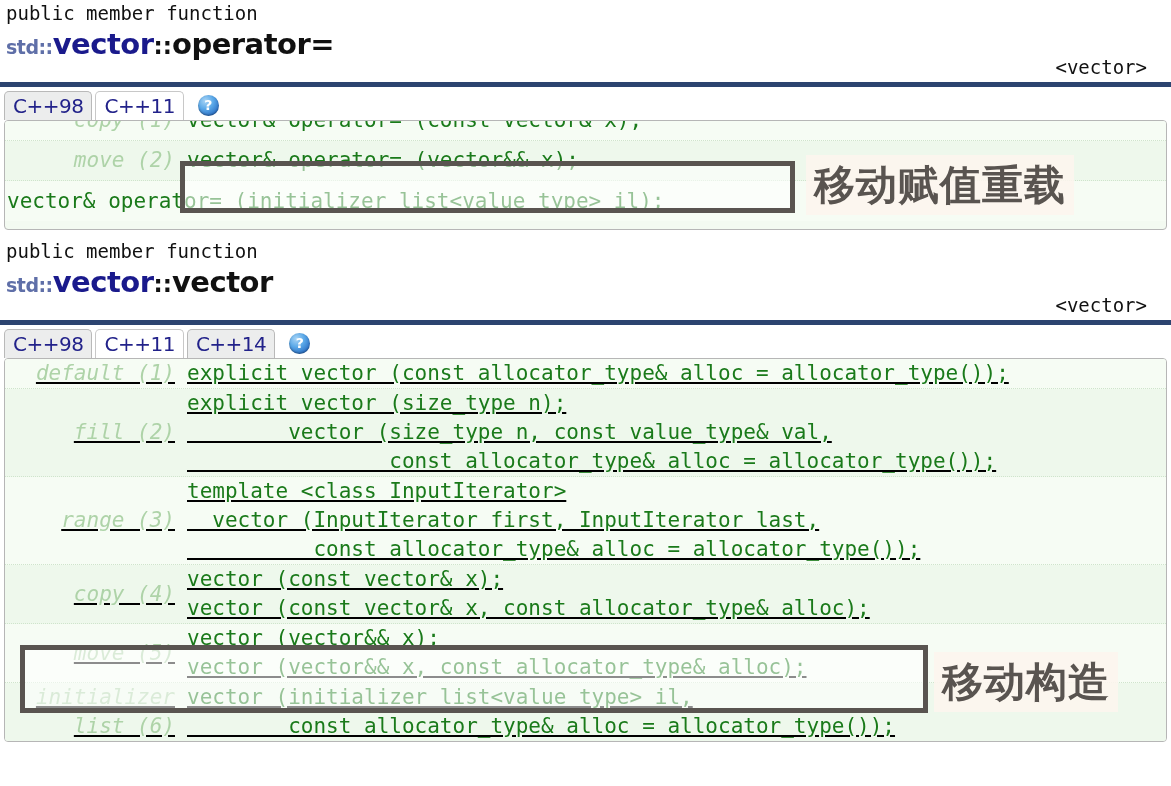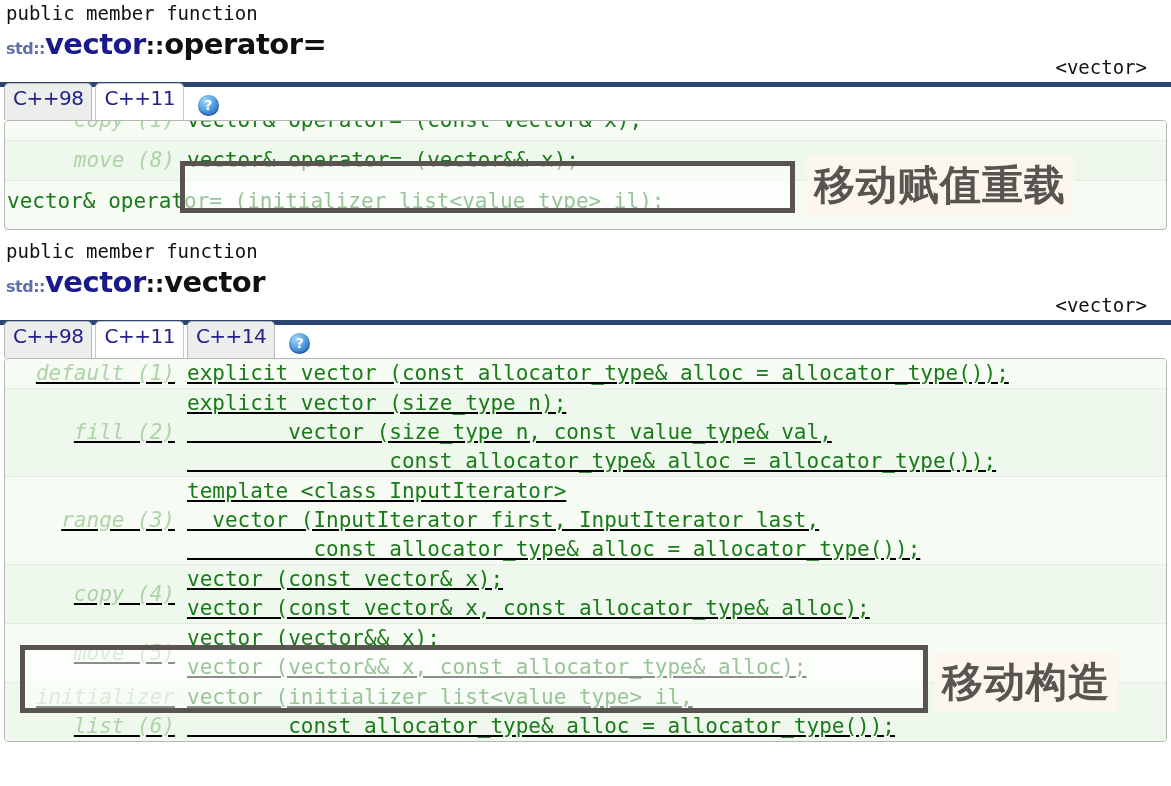--- a/index.html
+++ b/index.html
@@ -24,21 +24,21 @@
     line-height: 26px;
   }
   .title-line {
     white-space: nowrap;
     line-height: 34px;
     margin-top: 1px;
   }
   .ns {
     font-family: "DejaVu Sans", "Liberation Sans", sans-serif;
     font-weight: bold;
-    font-size: 16px;
+    font-size: 19px;
     color: #5f6fa8;
     letter-spacing: -0.5px;
   }
   .cls {
     font-family: "DejaVu Sans", "Liberation Sans", sans-serif;
     font-weight: bold;
     font-size: 29px;
     color: #1a1a8c;
     letter-spacing: -0.5px;
   }
@@ -80,21 +80,21 @@
     padding-left: 4px;
     box-sizing: border-box;
   }
   .tab {
     font-family: "DejaVu Sans", "Liberation Sans", sans-serif;
     font-size: 20px;
     color: #22228a;
     border: 1px solid #b9b9b9;
     border-bottom: none;
     border-radius: 5px 5px 0 0;
-    padding: 1px 8px 8px 8px;
+    padding: 1px 8px 0 8px;
     margin-right: 3px;
     background: #eceded;
     line-height: 27px;
     letter-spacing: -0.5px;
     white-space: nowrap;
   }
   .tab.active {
     background: #ffffff;
     border-color: #c8c8c8;
   }
@@ -208,21 +208,21 @@
         </div>
     </div>
 
     <div class="codebox clip1" style="margin:0 4px;">
       <div style="position:relative; margin-top:-20px;">
         <div class="crow alt" style="height:40px;">
           <div class="rlabel">copy (1)</div>
           <div class="rcode">vector&amp; operator= (const vector&amp; x);</div>
         </div>
         <div class="crow alt2" style="height:40px;">
-          <div class="rlabel">move (8)</div>
+          <div class="rlabel">move (2)</div>
           <div class="rcode">vector&amp; operator= (vector&amp;&amp; x);</div>
         </div>
         <div class="crow alt" style="height:40px;">
           <div class="rcode">vector&amp; operator= (initializer_list&lt;value_type&gt; il);</div>
         </div>
       </div>
     </div>
 
     <div class="hlbox" style="left:180px; top:161px; width:615px; height:52px;"></div>
     <div class="cnote" style="left:806px; top:155px;">移动赋值重载</div>

